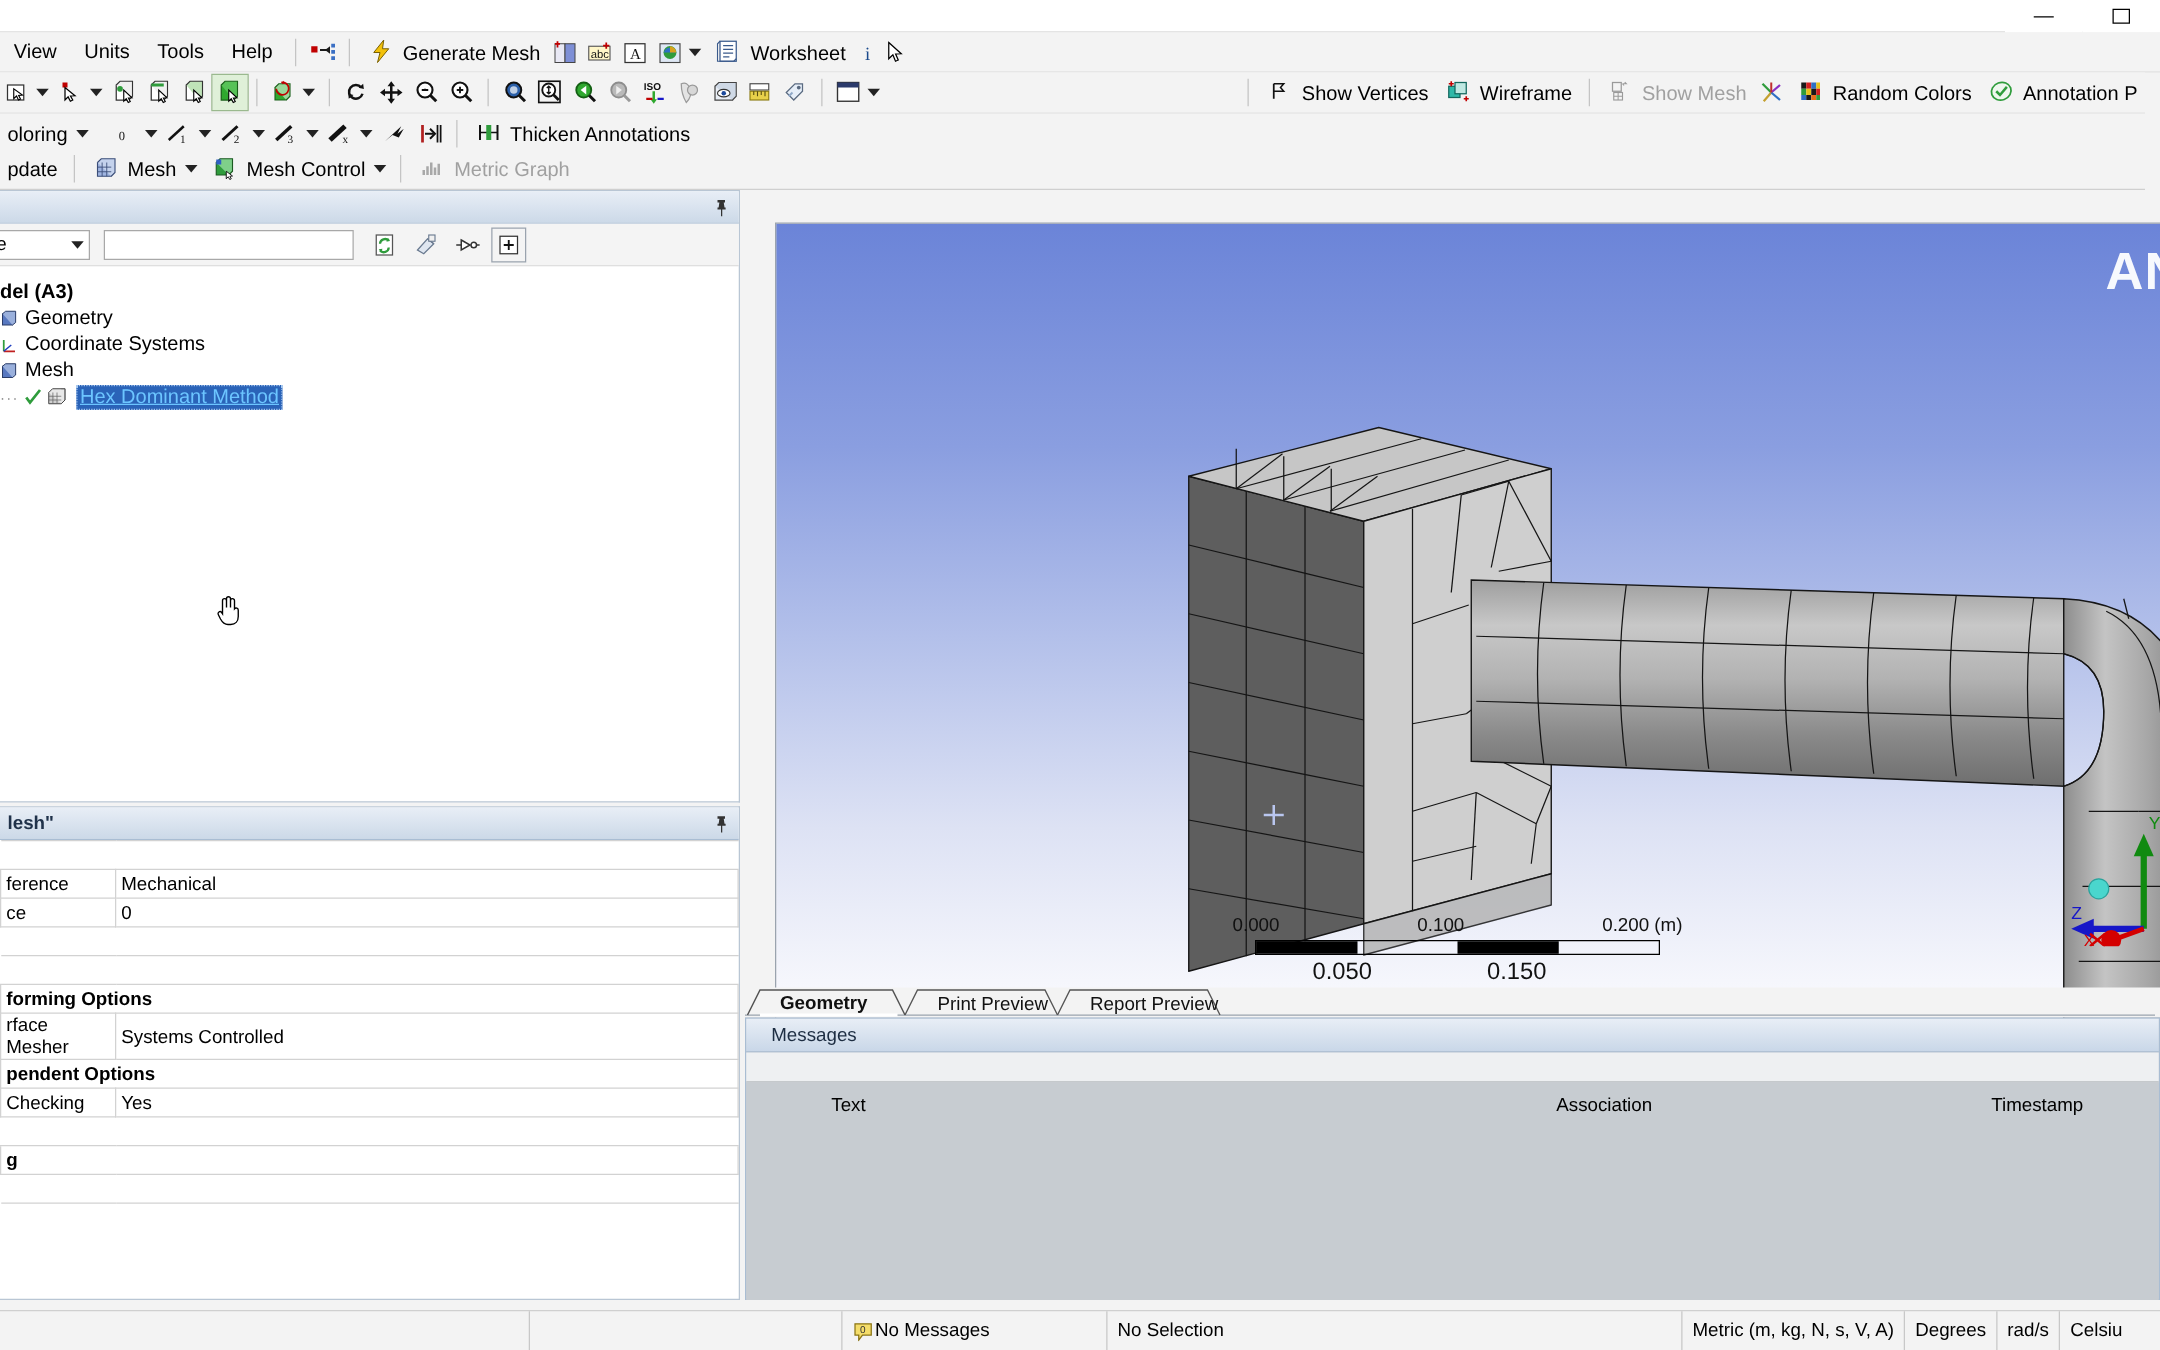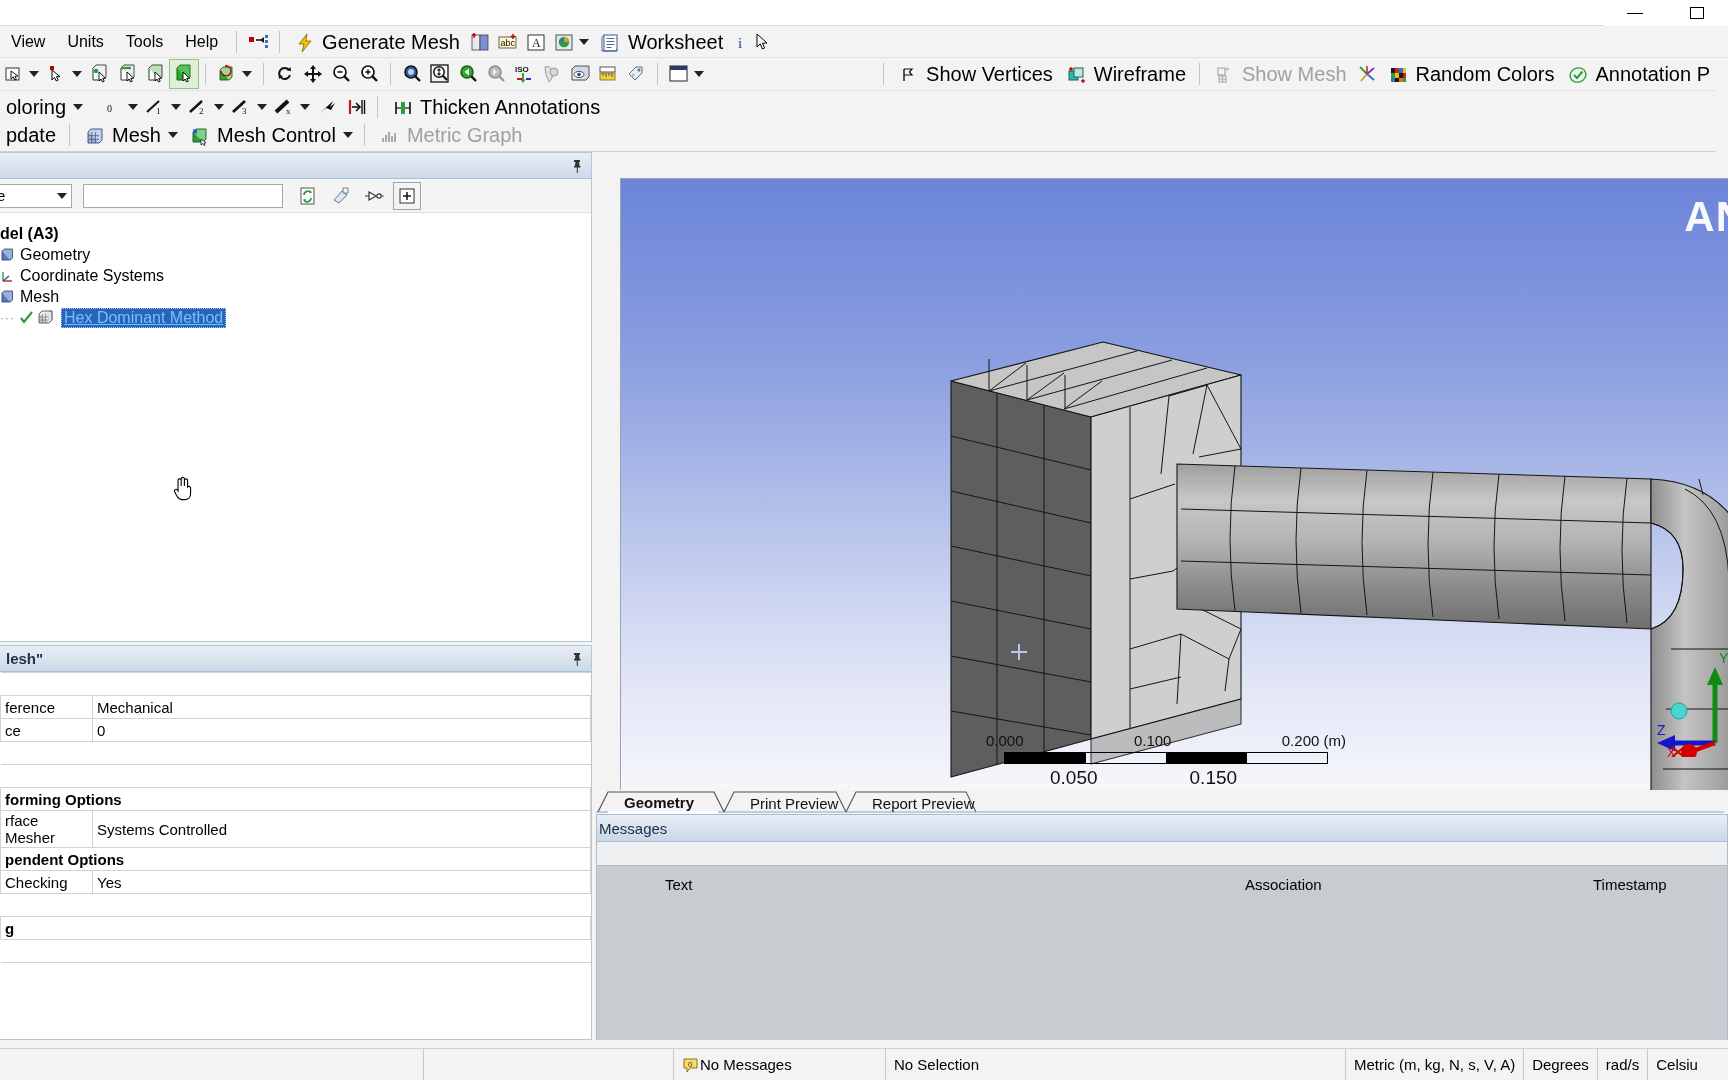--- a/index.html
+++ b/index.html
@@ -32,22 +32,22 @@
     background: #f3f3f3; display: flex; align-items: center;
     border-bottom: 1px solid #e2e2e2;
   }
   .menu-item {
     padding: 4px 11px; font-size: 16px; color: #000; cursor: default; white-space: nowrap;
   }
   .tb-sep {
     width: 1px; height: 22px; background: #c4c4c4; margin: 0 7px; flex: none;
   }
   .tb-btn {
-    display: flex; align-items: flex-start; gap: 5px; padding: 3px 6px;
-    font-size: 20px; white-space: nowrap; cursor: default; height: 28px;
+    display: flex; align-items: flex-end; gap: 5px; padding: 3px 6px;
+    font-size: 16px; white-space: nowrap; cursor: default; height: 28px;
   }
   .tb-btn.disabled { color: #a0a0a0; }
 
   
   .toolbar {
     position: absolute; left: 0; width: 1716px; height: 33px;
     background: #f3f3f3; display: flex; align-items: center;
     border-bottom: 1px solid #e2e2e2;
   }
   #toolbar2 { top: 58px; }
@@ -149,21 +149,21 @@
   }
   .gtab.sel { font-weight: bold; }
 
   
   .messages {
     position: absolute; left: 596px; top: 814px; width: 1132px; height: 226px;
     background: #c7ccd1; border: 1px solid #a9bdd3;
   }
   .msg-head {
     height: 27px; background: linear-gradient(to bottom,#e8eef6,#c9d7e8);
-    display: flex; align-items: center; padding: 0 2px; font-size: 15px; color: #1d2d42;
+    display: flex; align-items: center; padding: 0 20px; font-size: 15px; color: #1d2d42;
     border-bottom: 1px solid #a9bdd3;
   }
   .msg-cols { display: flex; height: 24px; background: #eef0f2; border-bottom: 1px solid #b8bcc0; }
   .msg-col {
     border-right: 1px solid #b8bcc0; font-size: 15px; display: flex; align-items: center;
     padding: 0 6px; background: #f2f3f5; margin-top: 42px;
   }
   .msg-body { background: #c7ccd1; height: 174px; }
 
   

